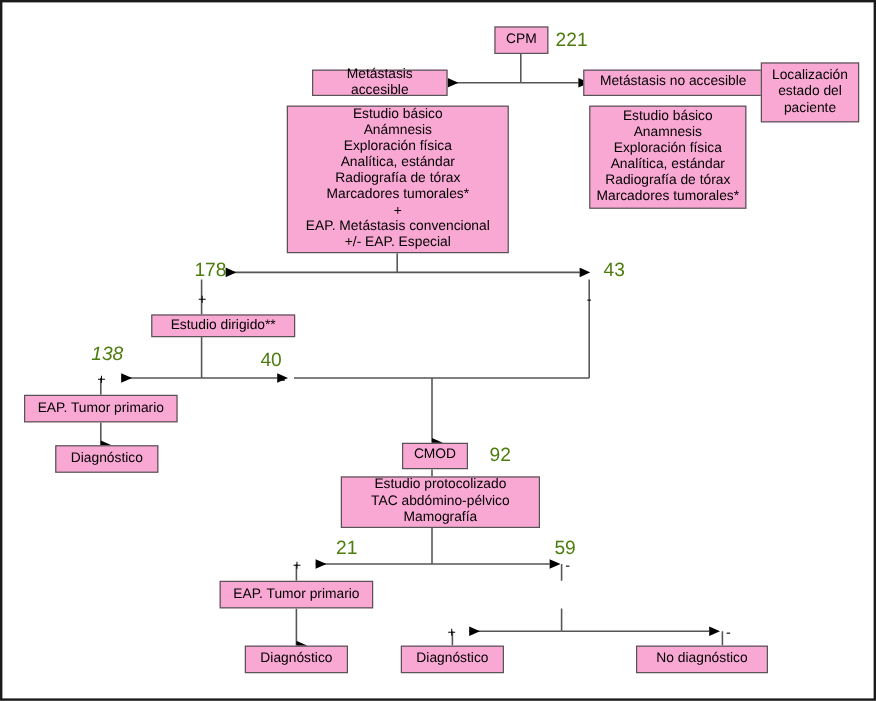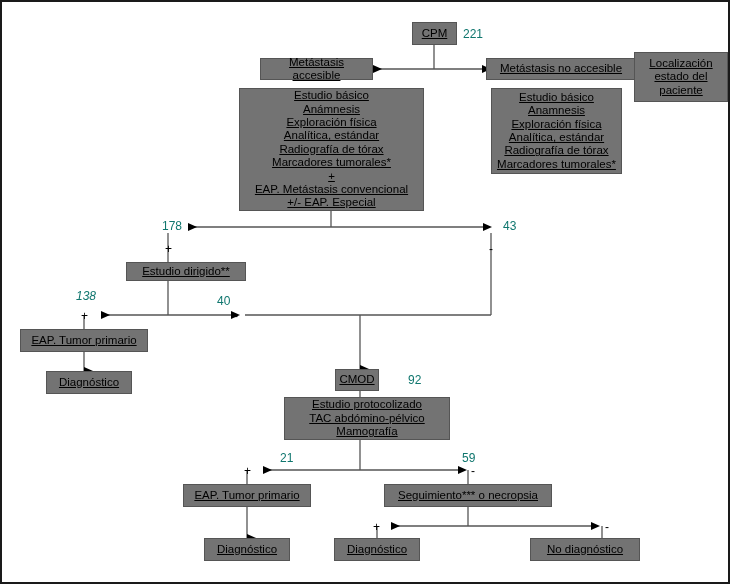--- a/index.html
+++ b/index.html
@@ -14,36 +14,35 @@
     box-sizing:border-box;
     border:2px solid #1a1a1a;
     background:#ffffff;
   }
   #canvas{position:absolute;left:0;top:0;width:730px;height:584px;}
   svg#wires{position:absolute;left:0;top:0;width:730px;height:584px;}
   .box{
     position:absolute;
     box-sizing:border-box;
     border:1px solid #555555;
-    background:#737373;
+    background:#f9a8d4;
     text-align:center;
     font-size:11.5px;
     line-height:13.4px;
     color:#000000;
     display:flex;
     align-items:center;
     justify-content:center;
     white-space:pre-line;
     padding:2px 5px;
-    text-decoration:underline;
   }
   .lbl{
     position:absolute;
-    font-size:12px;
-    color:#0f766e;
+    font-size:16px;
+    color:#4d7c0f;
     white-space:nowrap;
     line-height:12px;
   }
   .sign{
     position:absolute;
     font-size:12px;
     color:#000000;
     line-height:12px;
   }
 </style>
@@ -111,21 +110,21 @@
         <path d="M600,524 L600,536"></path>
       </g>
     </svg>
 
     <div class="box" style="left:410px;top:20px;width:45px;height:23px;">CPM</div>
 
     <div class="box" style="left:258px;top:56px;width:113px;height:22px;">Metástasis accesible</div>
 
     <div class="box" style="left:484px;top:56px;width:150px;height:22px;">Metástasis no accesible</div>
 
-    <div class="box" style="left:632px;top:50px;width:94px;height:50px;">Localización
+    <div class="box" style="left:632px;top:50px;width:82px;height:50px;">Localización
 estado del
 paciente</div>
 
     <div class="box" style="left:237px;top:86px;width:185px;height:123px;">Estudio básico
 Anámnesis
 Exploración física
 Analítica, estándar
 Radiografía de tórax
 Marcadores tumorales*
 +
@@ -138,29 +137,28 @@
 Analítica, estándar
 Radiografía de tórax
 Marcadores tumorales*</div>
 
     <div class="box" style="left:104px;top:260px;width:120px;height:19px;margin-left:20px;">Estudio dirigido**</div>
 
     <div class="box" style="left:18px;top:327px;width:128px;height:23px;">EAP. Tumor primario</div>
 
     <div class="box" style="left:44px;top:369px;width:86px;height:23px;">Diagnóstico</div>
 
-    <div class="box" style="left:333px;top:367px;width:44px;height:22px;">CMOD</div>
+    <div class="box" style="left:333px;top:367px;width:55px;height:22px;">CMOD</div>
 
     <div class="box" style="left:269px;top:395px;width:166px;height:43px;margin-left:13px;">Estudio protocolizado
 TAC abdómino-pélvico
 Mamografía</div>
 
     <div class="box" style="left:181px;top:482px;width:128px;height:23px;">EAP. Tumor primario</div>
 
-    <div class="box" style="left:382px;top:482px;width:168px;height:23px;">Seguimiento*** o necropsia</div>
 
     <div class="box" style="left:202px;top:536px;width:86px;height:23px;">Diagnóstico</div>
 
     <div class="box" style="left:332px;top:536px;width:86px;height:23px;">Diagnóstico</div>
 
     <div class="box" style="left:528px;top:536px;width:110px;height:23px;">No diagnóstico</div>
 
     <div class="lbl" style="left:461px;top:26px;">221</div>
 
     <div class="lbl" style="left:160px;top:218px;">178</div>

